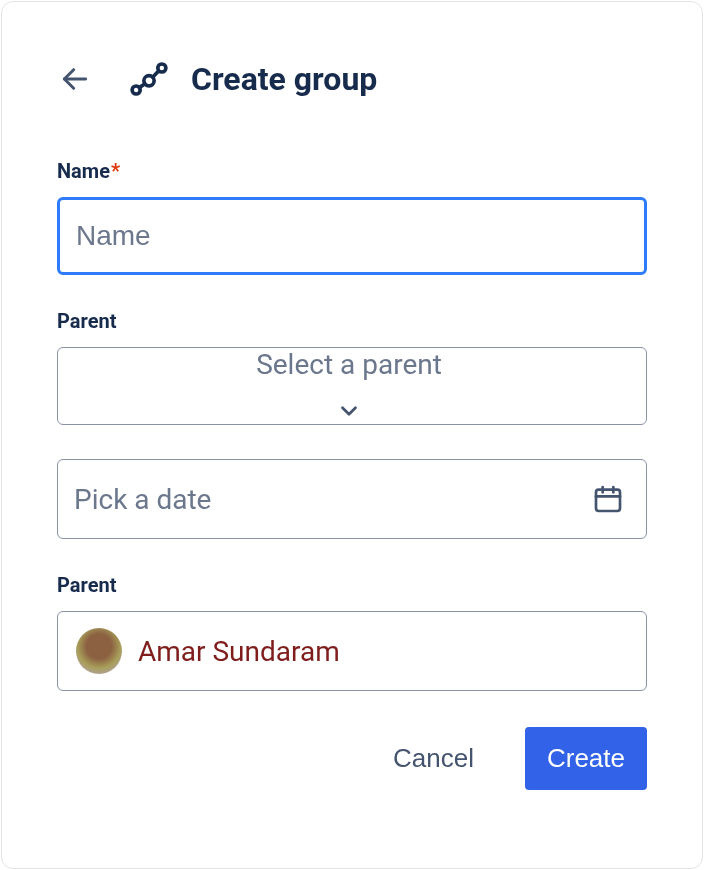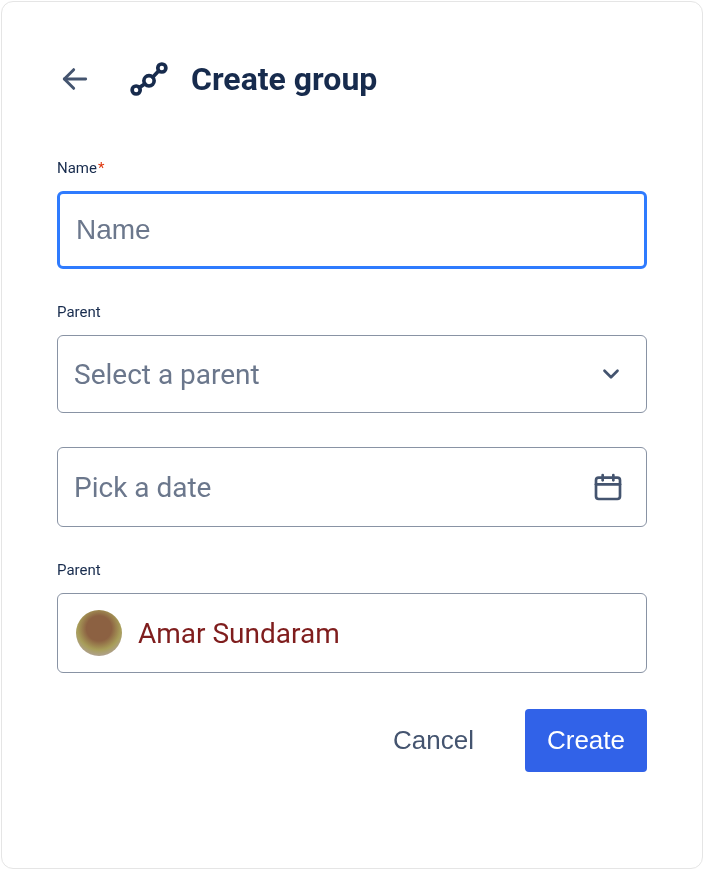--- a/index.html
+++ b/index.html
@@ -45,22 +45,22 @@
     .title {
       font-size: 32px;
       font-weight: 700;
       color: #172b4d;
     }
     .field {
       margin-bottom: 34px;
     }
     .field-label {
       display: block;
-      font-size: 15px;
-      font-weight: 400;
+      font-size: 20px;
+      font-weight: 700;
       color: #172b4d;
       margin-bottom: 14px;
     }
     .required {
       color: #de350b;
       margin-left: 1px;
     }
     .text-input {
       width: 100%;
       height: 78px;
@@ -79,20 +79,21 @@
       border: 1px solid #8993a4;
       border-radius: 6px;
       padding: 0 22px 0 16px;
       display: flex;
       align-items: center;
       justify-content: space-between;
       font-size: 28px;
       color: #6b778c;
       cursor: pointer;
       background: #fff;
+      flex-direction: column;
     }
     .date-field {
       width: 100%;
       height: 80px;
       border: 1px solid #8993a4;
       border-radius: 6px;
       padding: 0 22px 0 16px;
       display: flex;
       align-items: center;
       justify-content: space-between;

